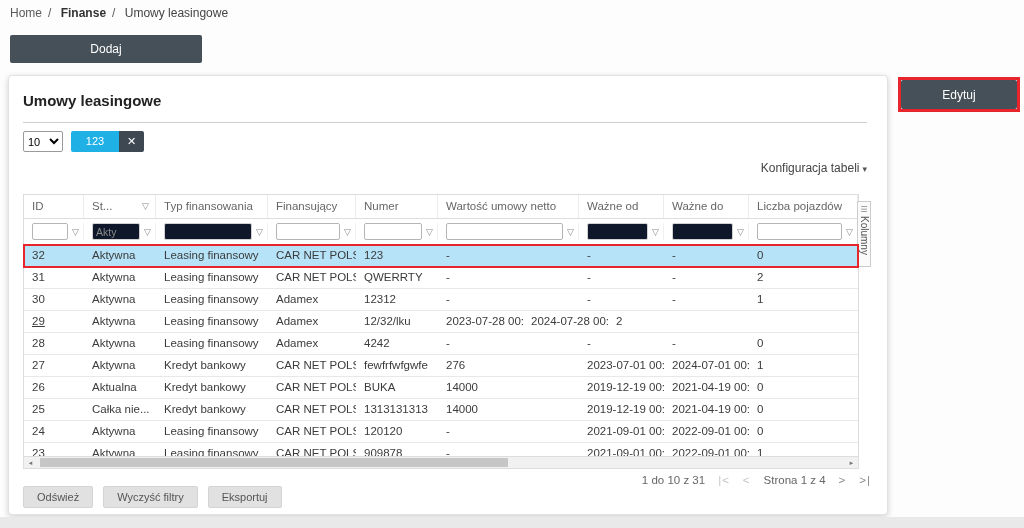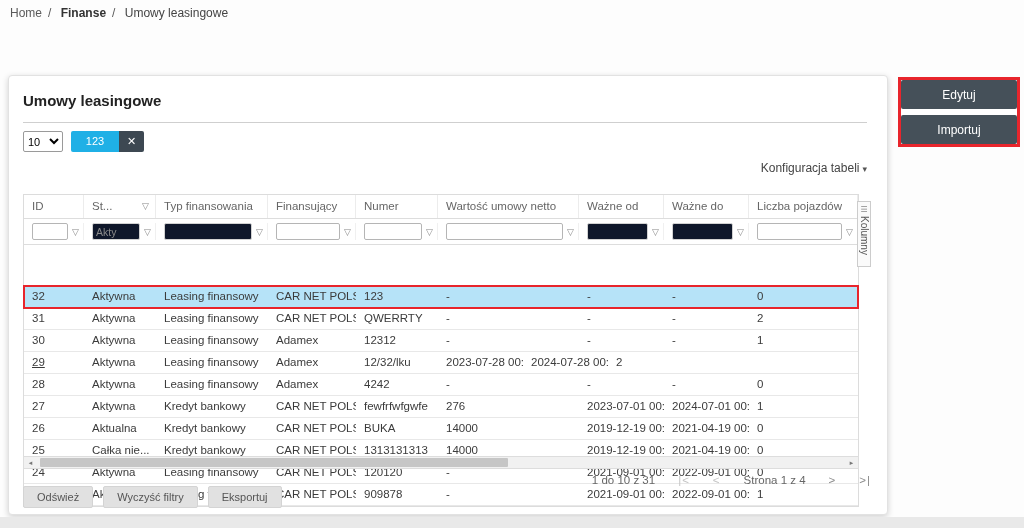--- a/index.html
+++ b/index.html
@@ -40,36 +40,36 @@
   .ghdr { height:24px; border-bottom:1px solid #ddd; color:#666; }
   .ghdr .gcell { line-height:23px; border-right:1px solid #ececec; display:flex; justify-content:space-between; padding-right:6px; }
   .gflt { height:26px; border-bottom:1px solid #ddd; align-items:center; }
   .gflt .gcell { display:flex; align-items:center; gap:4px; border-right:1px solid #f0f0f0; padding-right:4px; }
   .gflt input { flex:1; min-width:0; height:17px; border:1px solid #b5b5b5; border-radius:2px; font-size:10.5px;
                 font-family:inherit; padding:0 3px; color:#555; }
   .gflt input.dis { background:#0f172a; border-color:#d2d2d2; color:#8a8a8a; }
   .funnel { font-size:9px; color:#888; cursor:pointer; flex:none; }
   .gcell { padding-left:8px; white-space:nowrap; overflow:hidden; }
   .grow { height:22px; line-height:21px; border-bottom:1px solid #e8e8e8; background:#fff; cursor:pointer; }
-  .grow.sel { background:var(--selection); outline:2px solid var(--annotation); outline-offset:-1px; position:relative; z-index:2;margin-top:41px; }
+  .grow.sel { background:var(--selection); outline:2px solid var(--annotation); outline-offset:-1px; position:relative; z-index:2; }
 
   
   .hscroll { position:absolute; left:14px; top:380px; width:836px; height:13px; background:#f1f1f1;
              border:1px solid #ddd; display:flex; align-items:center; }
   .hscroll .arrow { width:13px; flex:none; font-size:6px; color:#777; text-align:center; cursor:pointer; }
   .hthumb { margin-left:3px; width:468px; height:9px; background:#c6c6c6; border-radius:1px; cursor:grab; }
 
   
   .columns-tab { position:absolute; left:848px; top:125px; width:14px; height:66px; background:#fafafa;
                  border:1px solid #ccc; writing-mode:vertical-rl; font-size:10px; color:#555;
                  display:flex; align-items:center; padding-top:3px; cursor:pointer; }
   .columns-tab .grip { font-size:8px; color:#888; margin-bottom:2px; }
 
   
-  .pager { position:absolute; right:16px; top:398px; display:flex; align-items:flex-end; gap:23px;
+  .pager { position:absolute; right:16px; top:398px; display:flex; align-items:flex-end; gap:13px;
            font-size:11.5px; color:#666; }
   .pager .nav { cursor:pointer; color:#8a8a8a; letter-spacing:1px; }
   .pager .nav.dis { color:#c4c4c4; }
 
   
   .foot-btns { position:absolute; left:14px; top:410px; display:flex; gap:10px; }
   .light-btn { background:#e1e1e1; border:1px solid #d4d4d4; color:#555; font-size:11px; font-family:inherit;
                padding:4px 13px; border-radius:2px; cursor:pointer; }
 
   
@@ -84,20 +84,21 @@
 <body>
 
 <div class="stage">
 
   <div class="breadcrumb">
     <span>Home</span><span>/</span>
     <span class="crumb-bold">Finanse</span><span>/</span>
     <span class="crumb-current">Umowy leasingowe</span>
   </div>
 
+  <button class="dark-btn add-btn">Dodaj</button>
 
   <div class="panel">
     <div class="panel-title">Umowy leasingowe</div>
     <div class="title-rule"></div>
 
     <select class="pagesize">
       <option>10</option>
     </select>
 
     <div class="chip">
@@ -313,17 +314,16 @@
 
     <div class="foot-btns">
       <button class="light-btn">Odśwież</button>
       <button class="light-btn">Wyczyść filtry</button>
       <button class="light-btn">Eksportuj</button>
     </div>
   </div>
 
   <div class="actions">
     <button class="dark-btn">Edytuj</button>
-    <button class="dark-btn">Importuj</button>
   </div>
 
   <div class="bottom-strip"></div>
 </div>
 
 </body></html>

